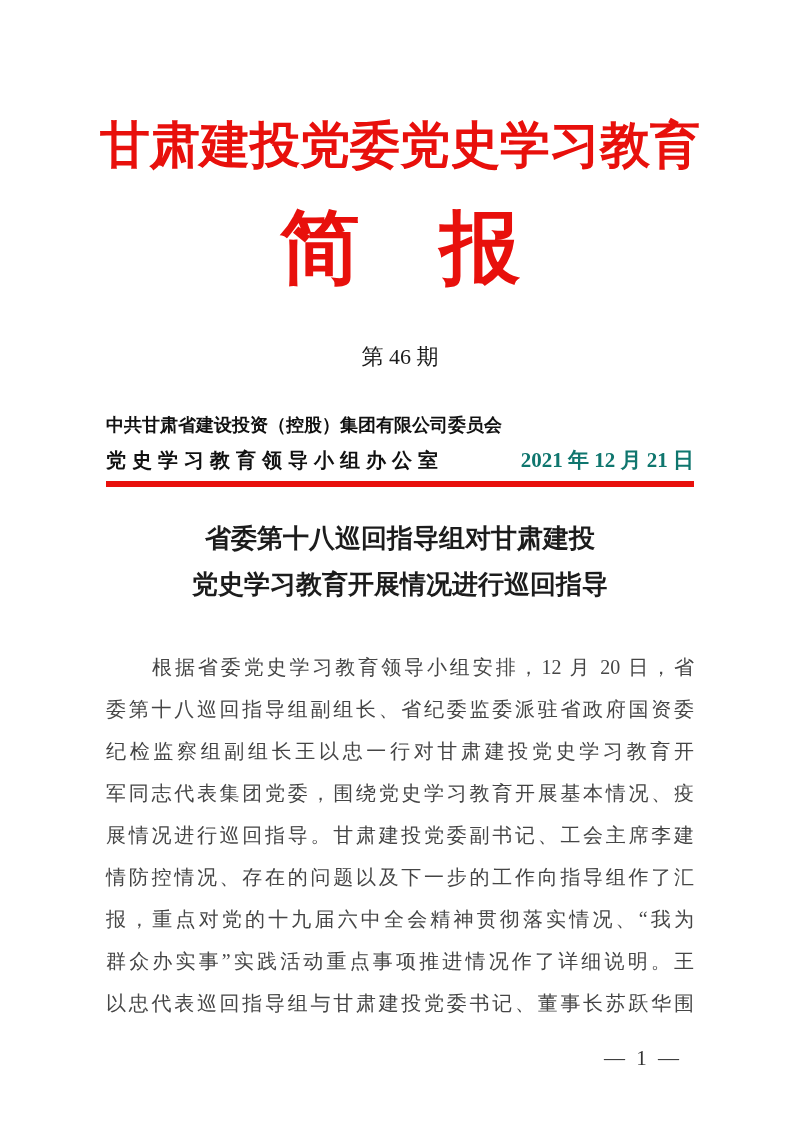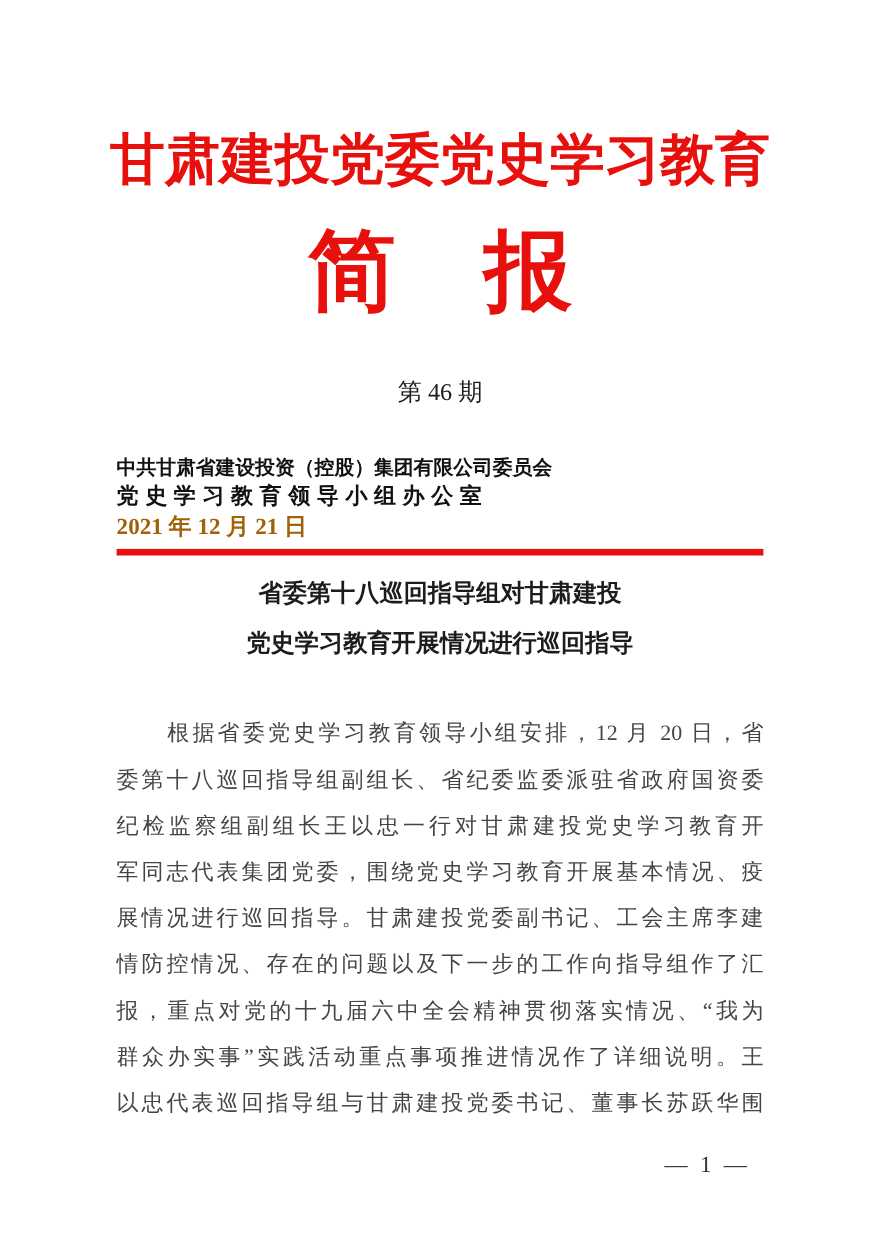--- a/index.html
+++ b/index.html
@@ -59,53 +59,53 @@
     left: 106px;
     width: 588px;
   }
   .org-line1 {
     font-size: 18px;
     font-weight: bold;
     color: #111111;
     white-space: nowrap;
   }
   .org-row {
+    margin-top: 9px;
     display: flex;
     justify-content: space-between;
     align-items: baseline;
-    flex-direction: column;
   }
   .org-line2 {
     font-size: 20px;
     font-weight: bold;
     letter-spacing: 6px;
     color: #111111;
     white-space: nowrap;
   }
   .header-date {
     font-size: 21px;
     font-weight: bold;
-    color: #a16207;
+    color: #0f766e;
     white-space: nowrap;
     text-align: center;
   }
   .red-rule {
     margin-top: 7px;
     height: 6px;
     background: #e8100c;
   }
 
   
   .article-title {
     position: absolute;
     top: 516px;
     left: 0;
     width: 100%;
     text-align: center;
-    font-size: 22px;
+    font-size: 26px;
     font-weight: bold;
     line-height: 46px;
     color: #1c1c1c;
   }
 
   
   .article-body {
     position: absolute;
     top: 646px;
     left: 106px;

